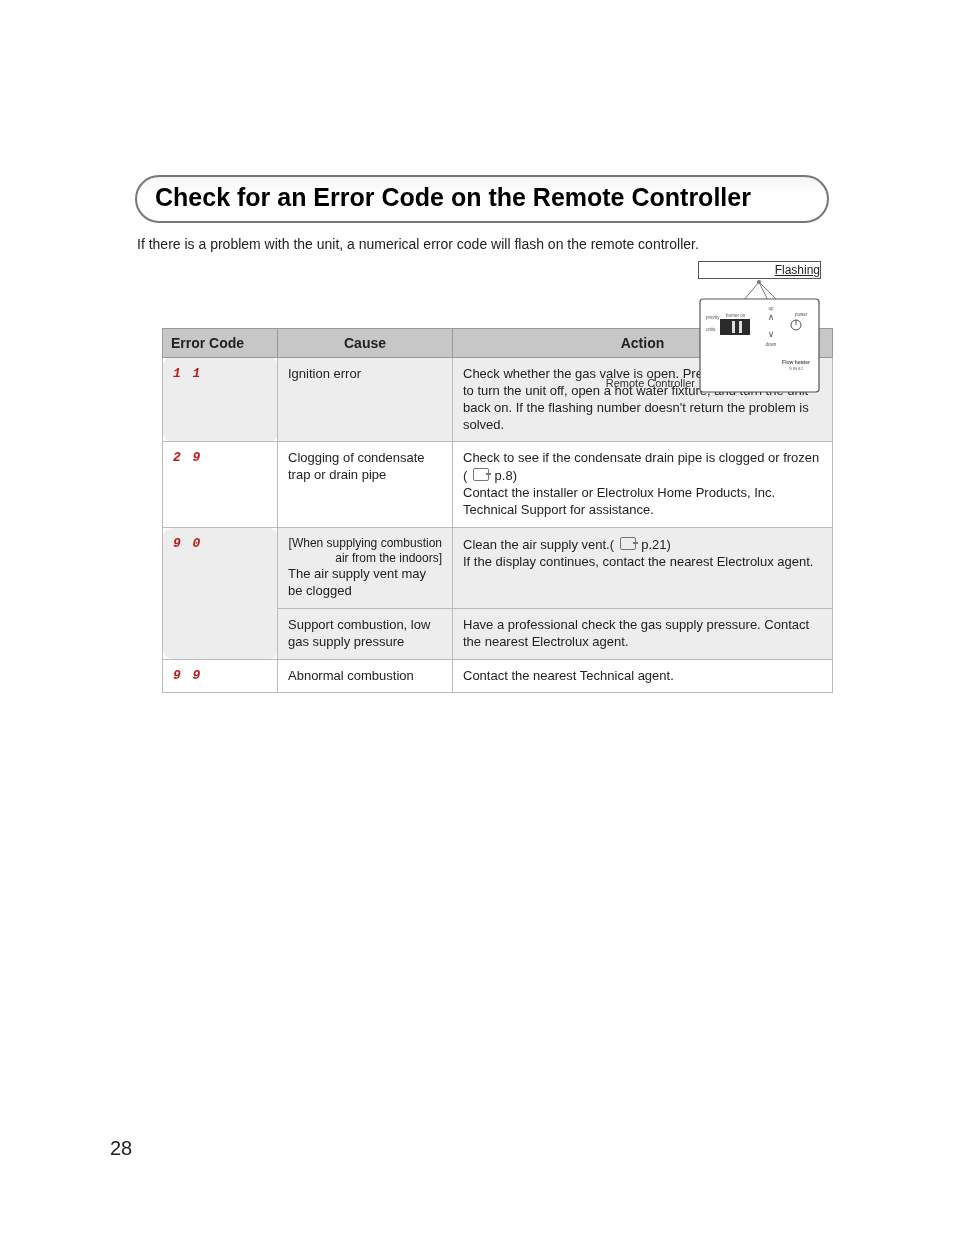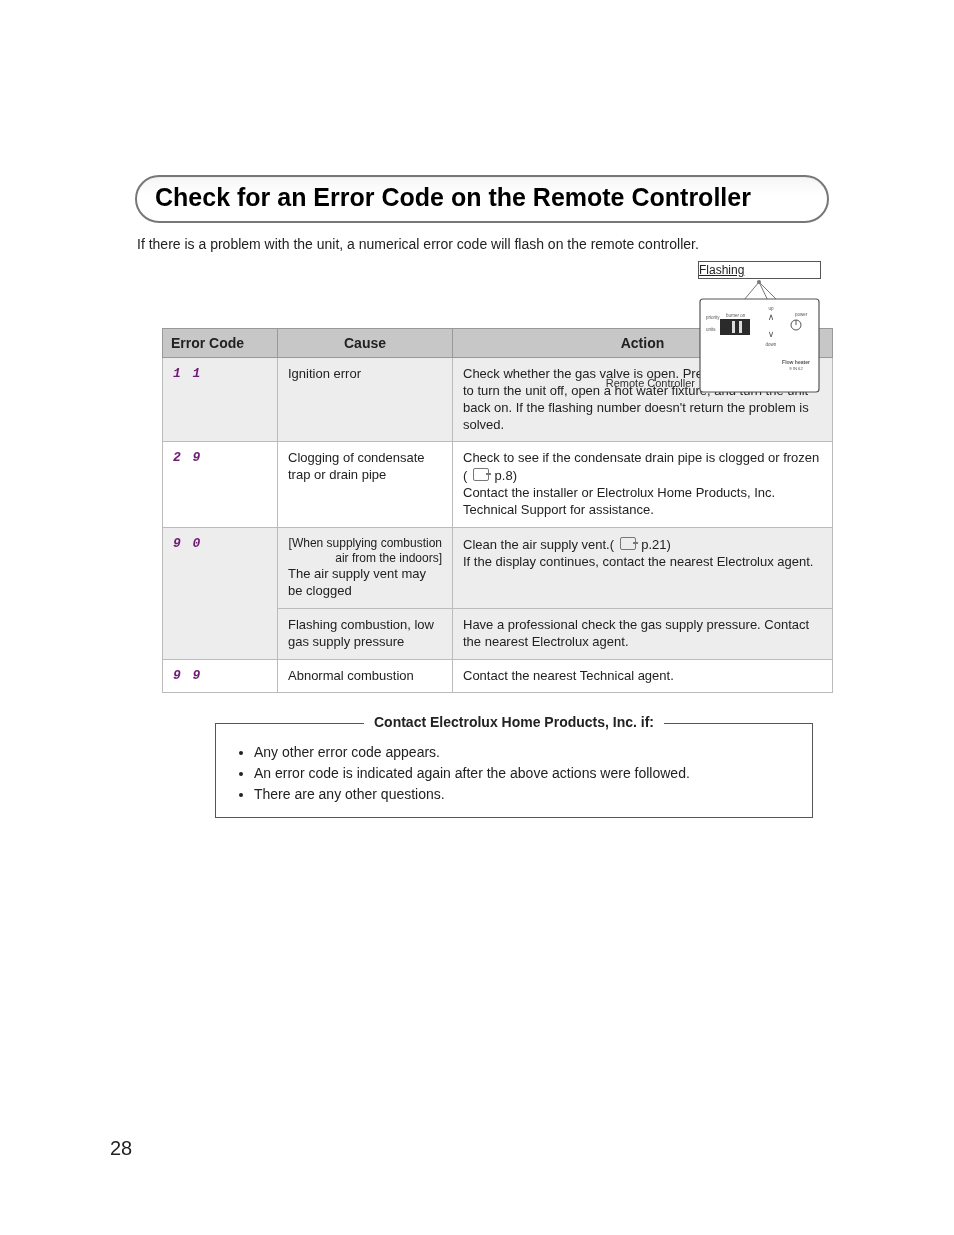--- a/index.html
+++ b/index.html
@@ -47,21 +47,21 @@
   }
   .remote-area {
     position: absolute;
     right: 133px;
     top: 261px;
     width: 123px;
   }
   .flashing-box {
     border: 1px solid #555;
     font-size: 12px;
-    text-align: left;
+    text-align: right;
     padding: 1px 0;
     background: #fff;
     text-decoration: underline;
   }
   .remote-svg {
     display: block;
   }
   .rc-wrap { position: relative; }
   .rc-label {
     position: absolute;
@@ -97,24 +97,25 @@
     padding: 8px 10px;
     vertical-align: top;
     line-height: 1.3;
   }
   tr.shade td { background: #ededed; }
   .seg {
     font-family: "Courier New", monospace;
     font-size: 30px;
     letter-spacing: 2px;
     font-style: italic;
-    color: #701a75;
+    color: #b91c1c;
     font-weight: bold;
     padding-top: 4px;
     line-height: 1;
+    border-radius: 9px;
   }
   .pref {
     display: inline-block;
     width: 14px; height: 11px;
     border: 1px solid #777;
     border-radius: 2px;
     position: relative;
     top: 1px;
     margin: 0 2px;
   }
@@ -244,35 +245,27 @@
           <div>The air supply vent may be clogged</div>
         </td>
         <td>
           <span>Clean the air supply vent.( </span><span class="pref"></span>
           <span>p.21</span><span style="white-space:pre-line;">)
 If the display continues, contact the nearest Electrolux agent.</span>
         </td>
       </tr>
 
       <tr class="shade">
-        <td>Flashing combustion, low gas supply pressure</td>
+        <td>Support combustion, low gas supply pressure</td>
         <td>Have a professional check the gas supply pressure. Contact the nearest Electrolux agent.</td>
       </tr>
 
       <tr>
         <td class="seg">9 9</td>
         <td>Abnormal combustion</td>
         <td>Contact the nearest Technical agent.</td>
       </tr>
     </tbody>
   </table>
 
-  <div class="contact-box">
-    <div class="legend">Contact Electrolux Home Products, Inc. if:</div>
-    <ul>
-      <li>Any other error code appears.</li>
-      <li>An error code is indicated again after the above actions were followed.</li>
-      <li>There are any other questions.</li>
-    </ul>
-  </div>
 
   <div class="page-num">28</div>
 </div>
 
 </body></html>

